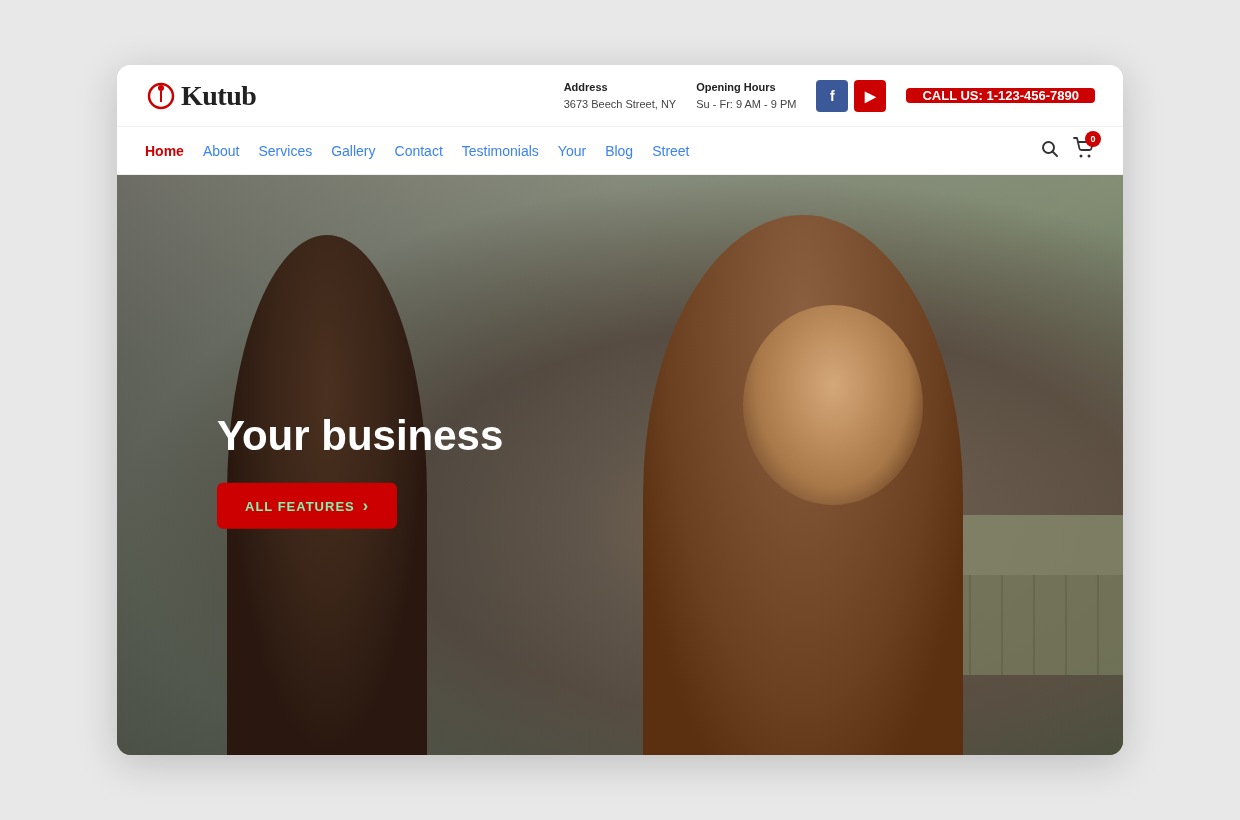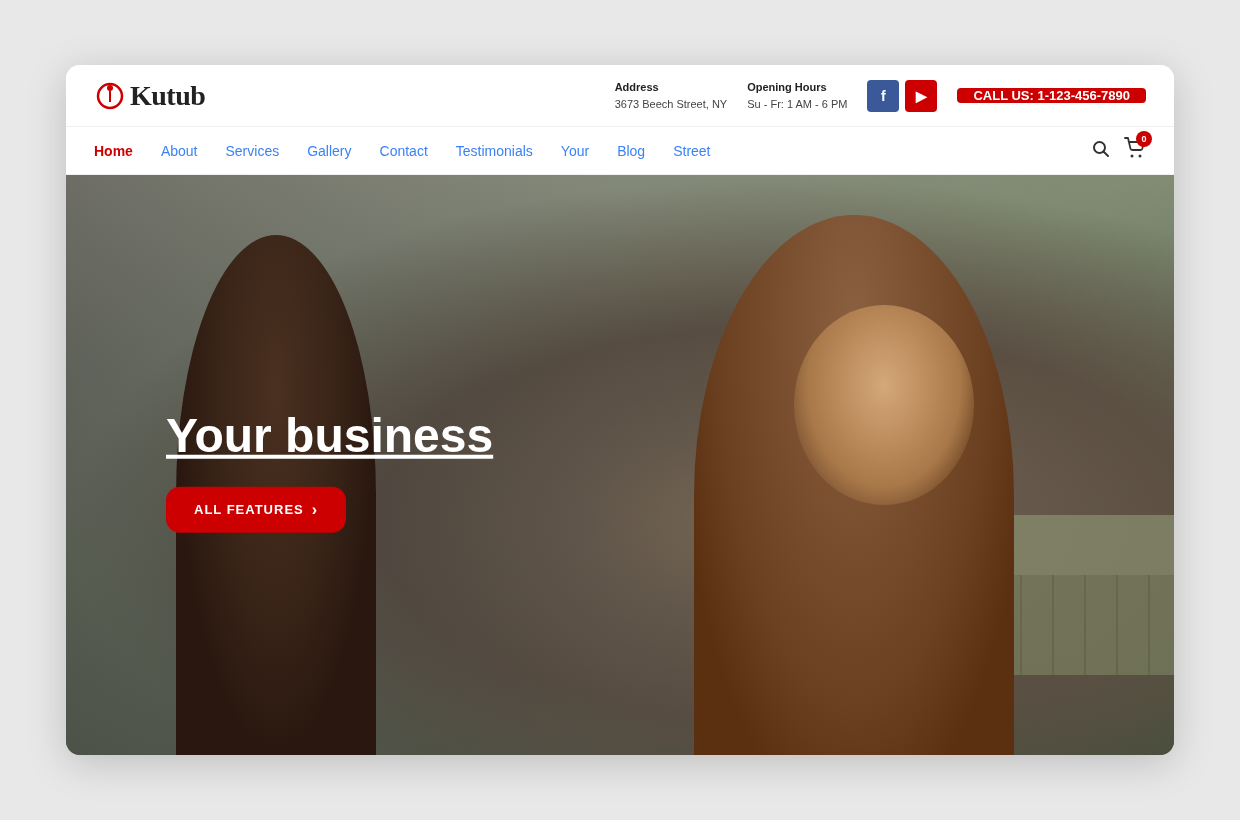--- a/index.html
+++ b/index.html
@@ -5,21 +5,21 @@
     * { margin: 0; padding: 0; box-sizing: border-box; }
     body {
       background: #e8e8e8;
       display: flex;
       justify-content: center;
       align-items: center;
       min-height: 100vh;
       font-family: Arial, sans-serif;
     }
     .browser-window {
-      width: 1108px;
+      width: 1006px;
       background: #fff;
       border-radius: 14px;
       box-shadow: 0 8px 40px rgba(0,0,0,0.18);
       overflow: hidden;
     }
     
     .top-bar {
       background: #fff;
       display: flex;
       align-items: center;
@@ -97,21 +97,21 @@
     .nav-bar {
       background: #fff;
       display: flex;
       align-items: center;
       justify-content: space-between;
       padding: 10px 28px;
       border-bottom: 1px solid #f0f0f0;
     }
     .nav-links {
       display: flex;
-      gap: 28px;
+      gap: 19px;
       list-style: none;
     }
     .nav-links li a {
       text-decoration: none;
       font-size: 14px;
       color: #3b82f6;
     }
     .nav-links li.active a {
       color: #cc0000;
       font-weight: bold;
@@ -229,44 +229,43 @@
     }
     .hero-content {
       position: absolute;
       left: 100px;
       top: 50%;
       transform: translateY(-45%);
       z-index: 10;
       max-width: 560px;
     }
     .hero-title {
-      font-size: 48px;
+      font-size: 42px;
       font-weight: 900;
       color: #fff;
       line-height: 1.1;
       margin-bottom: 24px;
       font-family: Arial Black, Arial, sans-serif;
-      text-decoration: underline;
     }
     .hero-desc {
       font-size: 14px;
       color: rgba(255,255,255,0.92);
       line-height: 1.7;
       margin-bottom: 32px;
       max-width: 380px;
     }
     .hero-cta {
       background: #cc0000;
-      color: #ffffff;
+      color: #86efac;
       border: none;
       padding: 14px 28px;
       font-size: 13px;
       font-weight: bold;
       cursor: pointer;
-      border-radius: 14px;
+      border-radius: 6px;
       letter-spacing: 1px;
       display: inline-flex;
       align-items: center;
       gap: 8px;
     }
     .hero-cta-arrow {
       font-size: 16px;
     }
   </style>
 </head>
@@ -285,21 +284,21 @@
       </span>
       <span>Kutub</span>
     </div>
     <div class="top-bar-right">
       <div class="address-block">
         <strong>Address</strong>
         <span>3673 Beech Street, NY</span>
       </div>
       <div class="hours-block">
         <strong>Opening Hours</strong>
-        <span>Su - Fr: 1 AM - 6 PM</span>
+        <span>Su - Fr: 9 AM - 9 PM</span>
       </div>
       <div class="social-icons">
         <div class="social-btn fb">f</div>
         <div class="social-btn yt">▶</div>
       </div>
       <button class="call-btn">CALL US: 1-123-456-7890</button>
     </div>
   </div>
 
   <div class="nav-bar">

